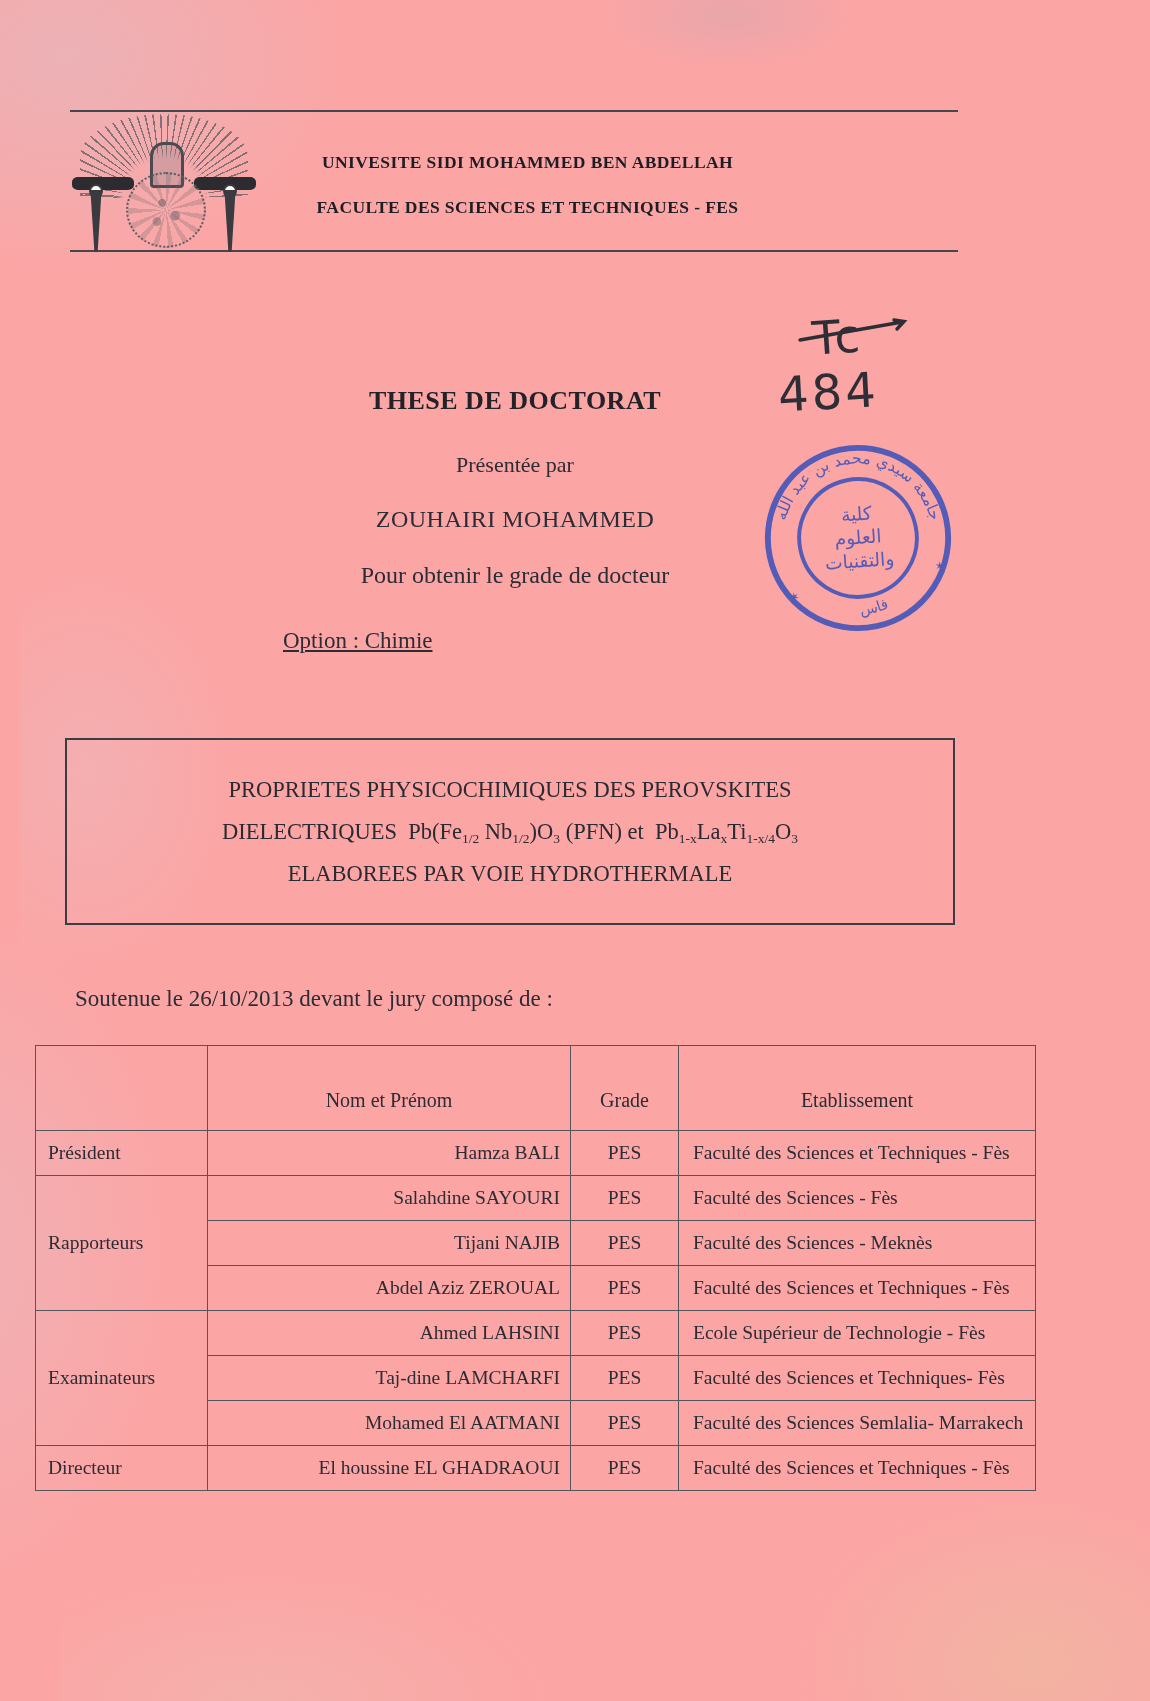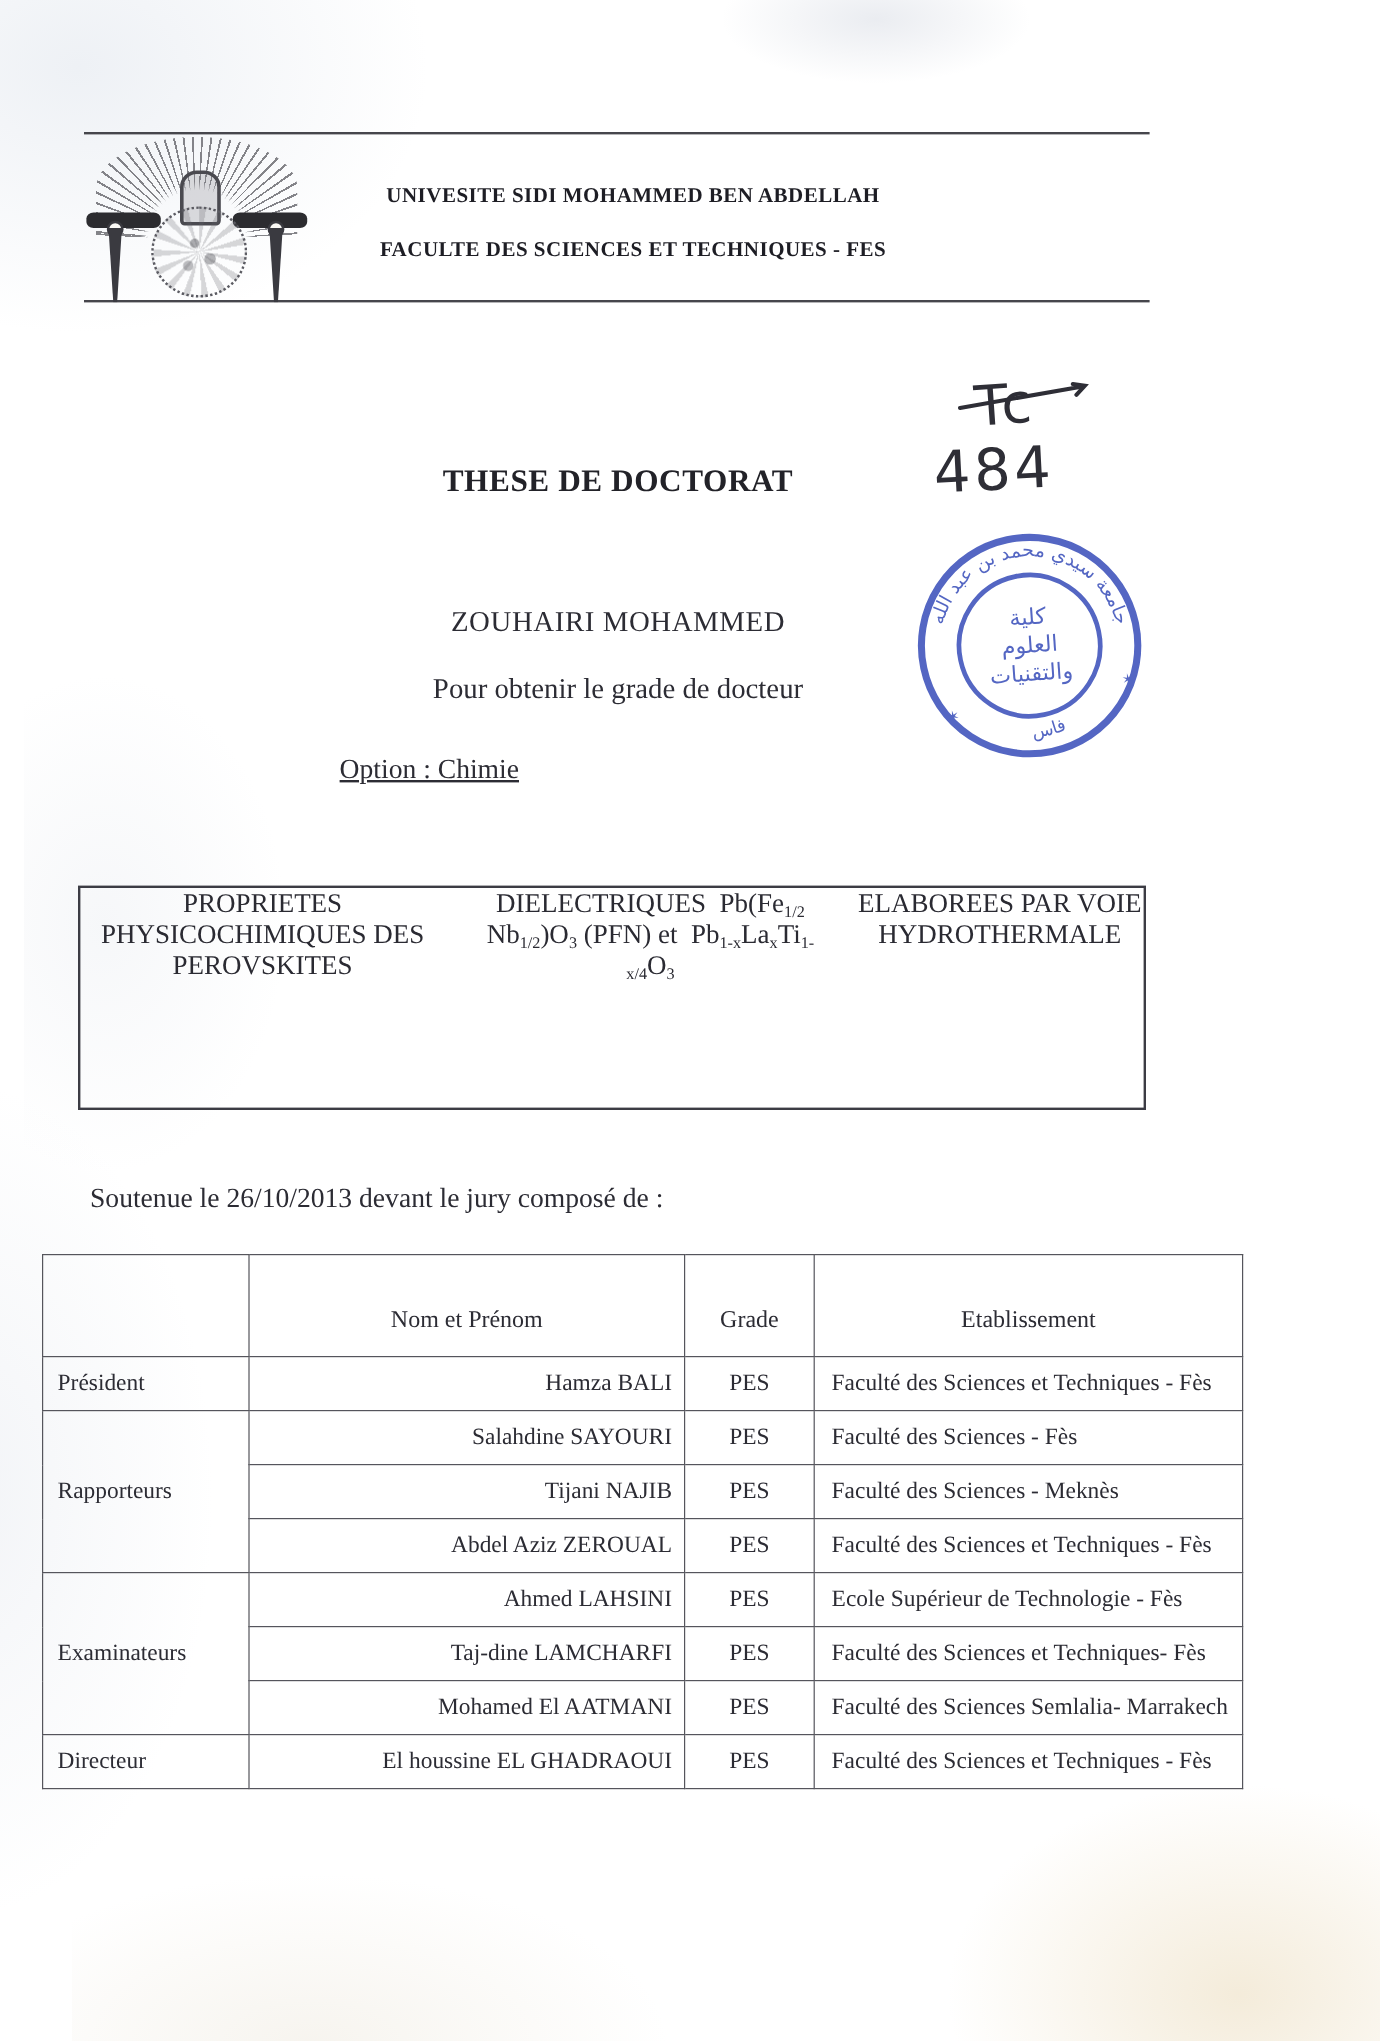--- a/index.html
+++ b/index.html
@@ -1,18 +1,18 @@
 <!DOCTYPE html>
 <html><head>
 <meta charset="utf-8">
 <style>
   html,body{margin:0;padding:0;background:#888;}
   #page{
     position:relative; width:1150px; height:1701px; margin:0 auto;
-    background:#ffffff; overflow:hidden;
+    background:#fca5a5; overflow:hidden;
     font-family:"Liberation Serif","DejaVu Serif",serif;
     color:#2c2c34;
   }
   
   .stain{position:absolute;pointer-events:none;}
   #stain-tl{left:-60px;top:-40px;width:420px;height:320px;
     background:radial-gradient(ellipse at 30% 30%, rgba(198,208,222,.30), rgba(198,208,222,0) 70%);}
   #stain-top{left:600px;top:-20px;width:260px;height:90px;
     background:radial-gradient(ellipse at 50% 40%, rgba(160,170,190,.22), rgba(160,170,190,0) 70%);}
   #stain-left{left:-80px;top:900px;width:260px;height:700px;
@@ -83,21 +83,21 @@
   #presented-by{top:452px;font-size:22px;}
   #author{top:506px;font-size:24px;letter-spacing:.5px;}
   #purpose{top:562px;font-size:24px;}
   .leftline{position:absolute;left:283px;font-size:23px;}
   #option{top:628px;text-decoration:underline;}
   #specialty{top:682px;}
 
   
   #title-box{position:absolute;left:65px;top:738px;width:890px;height:187px;
     border:2px solid #3c3c44;box-sizing:border-box;text-align:center;
-    display:flex;flex-direction:row;justify-content:center;gap:16px;
+    display:flex;flex-direction:column;justify-content:center;gap:16px;
     font-size:22.5px;color:#2a2a32;}
   #title-box .formula{white-space:pre-wrap;}
   #title-box sub{font-size:.6em;vertical-align:-0.3em;line-height:0;}
 
   
   #jury-intro{position:absolute;left:75px;top:986px;font-size:23px;font-family:Liberation Serif, serif;}
   #jury-table{position:absolute;left:35px;top:1045px;width:1000px;
     border-collapse:collapse;table-layout:fixed;font-size:19.5px;color:#2c2c34;}
   #jury-table th,#jury-table td{border:1.5px solid #55555c;padding:0 10px;box-sizing:border-box;}
   #jury-table th{height:85px;font-weight:normal;font-size:20px;text-align:center;vertical-align:bottom;padding-bottom:18px;}
@@ -167,20 +167,21 @@
       <text x="100" y="106" font-size="19">العلوم</text>
       <text x="100" y="130" font-size="19">والتقنيات</text>
     </g>
     <g fill="#3d52bb" font-size="13" text-anchor="middle">
       <text x="24" y="150">✶</text>
       <text x="176" y="150">✶</text>
     </g>
   </svg>
 
   <div class="centerline" id="doc-type">THESE DE DOCTORAT</div>
+  <div class="centerline" id="presented-by">Présentée par</div>
   <div class="centerline" id="author">ZOUHAIRI MOHAMMED</div>
   <div class="centerline" id="purpose">Pour obtenir le grade de docteur</div>
   <div class="leftline" id="option">Option : Chimie</div>
 
   <div id="title-box">
     <div>PROPRIETES PHYSICOCHIMIQUES DES PEROVSKITES</div>
     <div class="formula"><span>DIELECTRIQUES  Pb(Fe</span><sub>1/2</sub><span> Nb</span><sub>1/2</sub><span>)O</span><sub>3</sub><span> (PFN) et  Pb</span><sub>1-x</sub><span>La</span><sub>x</sub><span>Ti</span><sub>1-x/4</sub><span>O</span><sub>3</sub></div>
     <div>ELABOREES PAR VOIE HYDROTHERMALE</div>
   </div>
 

